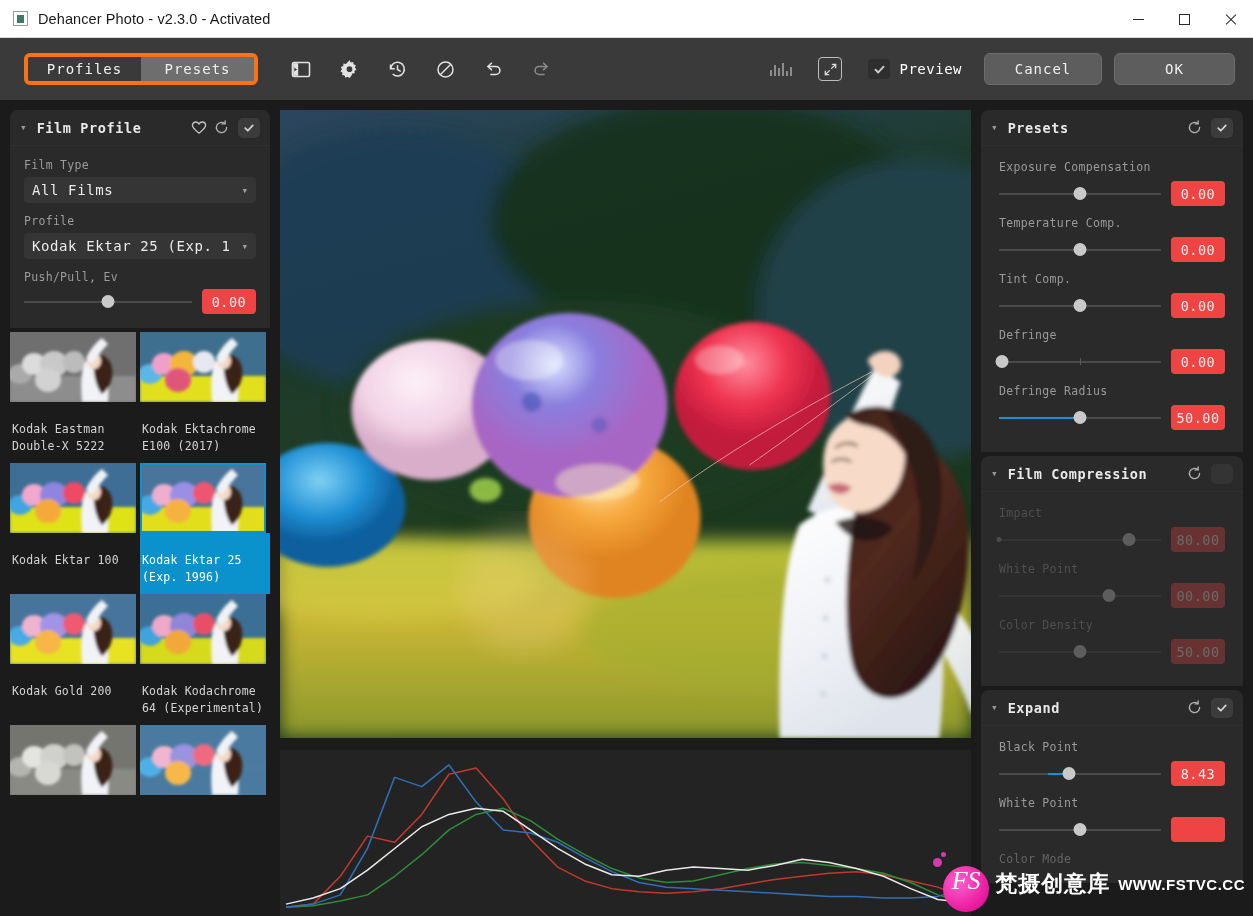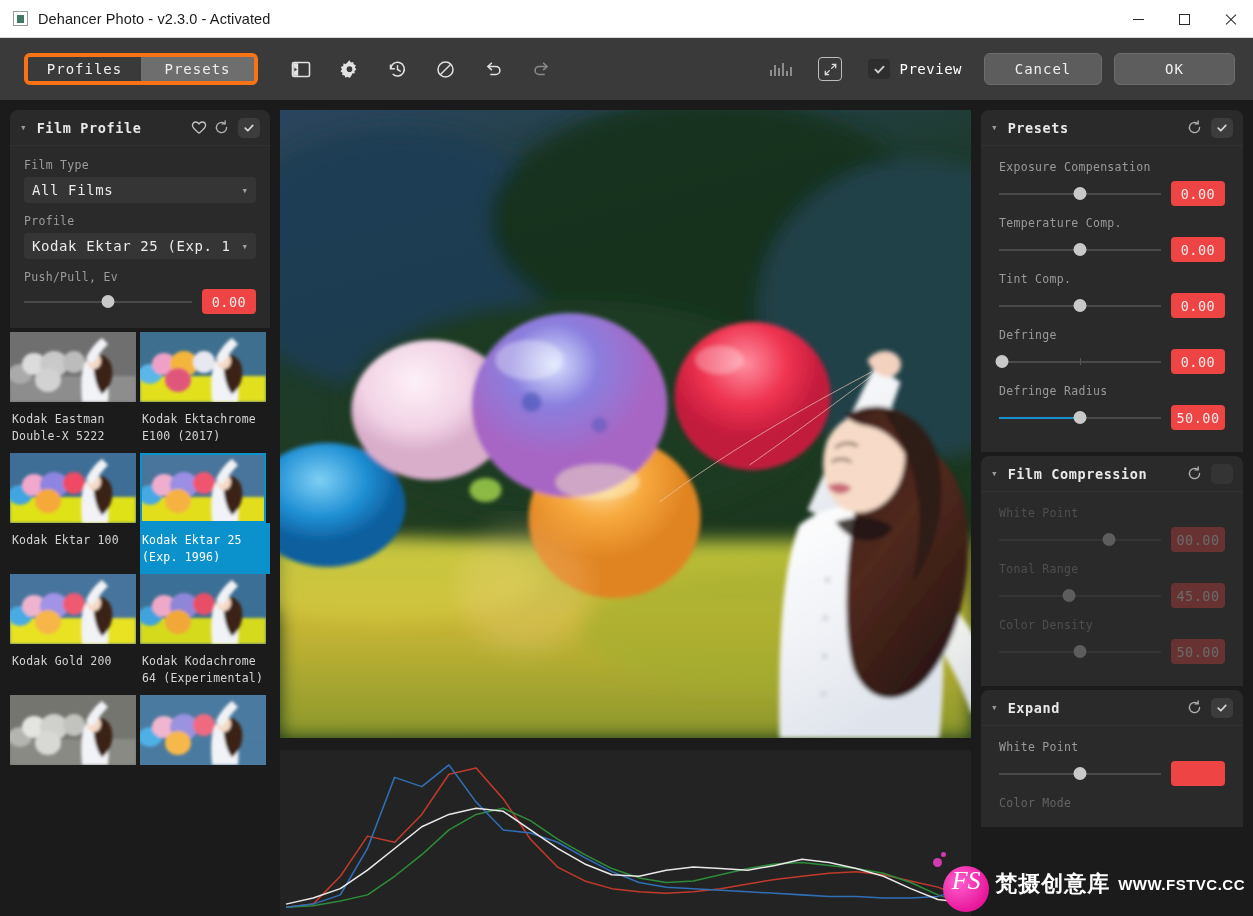--- a/index.html
+++ b/index.html
@@ -135,21 +135,21 @@
     width: 54px; height: 25px; background: #ef4444; border-radius: 4px;
     display:flex; align-items:center; justify-content:center;
     font-size: 13.5px; color: #ececec; letter-spacing:.5px;
   }
 
   
   .film-grid { margin-top: 4px; display: grid; grid-template-columns: 1fr 1fr; gap: 0; }
   .film-cell { position: relative; cursor: pointer; }
   .film-thumb { width: 126px; height: 70px; display:block; }
   .film-name {
-    font-size: 11.5px; color: #d4d4d4; line-height: 17px; padding: 9px 2px 8px 2px;
+    font-size: 11.5px; color: #d4d4d4; line-height: 17px; padding: 19px 2px 8px 2px;
     letter-spacing:.2px;
   }
   .film-cell.selected .film-name { background: #0b92cd; color: #ffffff; }
   .film-cell.selected .film-thumb { outline: 2px solid #0b92cd; outline-offset: -2px; }
 
   
   .center { position: absolute; left: 280px; right: 282px; top: 10px; bottom: 0; }
   .photo {
     position: relative; width: 100%; height: 628px; overflow: hidden; background: #0d1410;
   }
@@ -743,37 +743,38 @@
           <span class="hicon">
             <svg width="17" height="17" viewBox="0 0 20 20" fill="none" stroke="#b0b0b0" stroke-width="1.6" stroke-linecap="round">
               <path d="M16 10a6 6 0 1 1-2.2-4.6"></path>
               <path d="M14.3 2.2v3.6h-3.6"></path>
             </svg>
           </span>
           <span class="tgl off"></span>
         </div>
         <div class="card-body">
           <div class="param">
+            <div class="field-label">Impact</div>
+            <div class="slider-row">
+              <div class="slider">
+                <span class="track"></span>
+                <span class="knob" style="left:0;width:5px;height:5px;background:#8d8d8d"></span>
+                <span class="knob" style="left:80%"></span>
+              </div>
+              <div class="numbox">80.00</div>
+            </div>
+          </div>
+          <div class="param">
             <div class="field-label">White Point</div>
             <div class="slider-row">
               <div class="slider">
                 <span class="track"></span>
                 <span class="knob" style="left:68%"></span>
               </div>
               <div class="numbox">00.00</div>
-            </div>
-          </div>
-          <div class="param">
-            <div class="field-label">Tonal Range</div>
-            <div class="slider-row">
-              <div class="slider">
-                <span class="track"></span>
-                <span class="knob" style="left:43%"></span>
-              </div>
-              <div class="numbox">45.00</div>
             </div>
           </div>
           <div class="param">
             <div class="field-label">Color Density</div>
             <div class="slider-row">
               <div class="slider">
                 <span class="track"></span>
                 <span class="knob" style="left:50%"></span>
               </div>
               <div class="numbox">50.00</div>
@@ -792,20 +793,31 @@
             </svg>
           </span>
           <span class="tgl">
             <svg width="12" height="12" viewBox="0 0 14 14">
               <path d="M2.6 7.2 5.6 10.2 11.4 3.9" fill="none" stroke="#d6d6d6" stroke-width="2" stroke-linecap="round" stroke-linejoin="round"></path>
             </svg>
           </span>
         </div>
         <div class="card-body">
           <div class="param">
+            <div class="field-label">Black Point</div>
+            <div class="slider-row">
+              <div class="slider">
+                <span class="track"></span>
+                <span class="fill" style="left:30%;width:13%"></span>
+                <span class="knob" style="left:43%"></span>
+              </div>
+              <div class="numbox">8.43</div>
+            </div>
+          </div>
+          <div class="param">
             <div class="field-label">White Point</div>
             <div class="slider-row">
               <div class="slider">
                 <span class="track"></span>
                 <span class="knob" style="left:50%"></span>
               </div>
               <div class="numbox"></div>
             </div>
           </div>
           <div class="field-label" style="opacity:.5">Color Mode</div>

